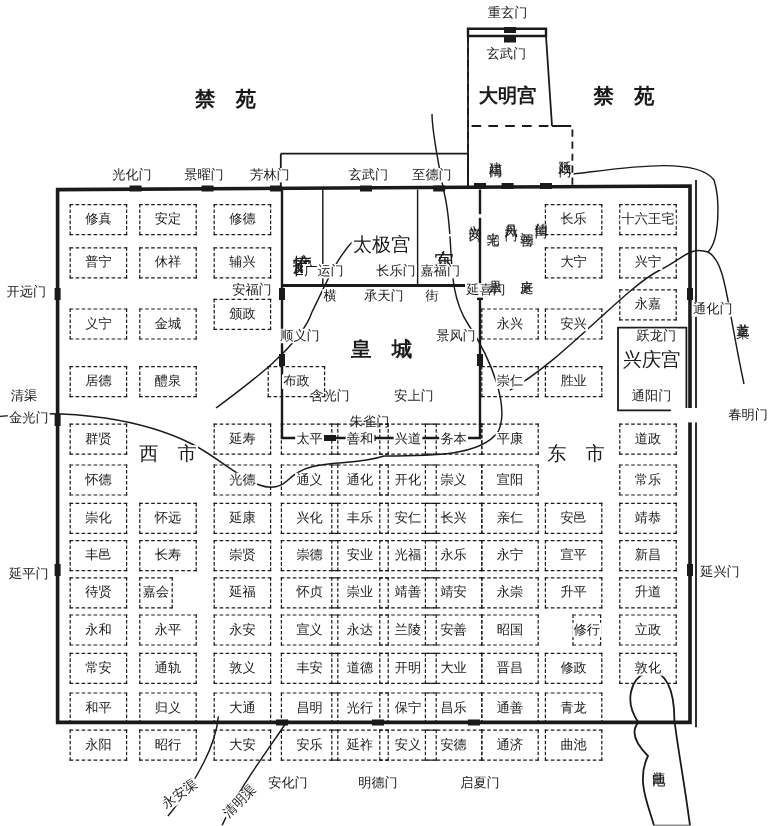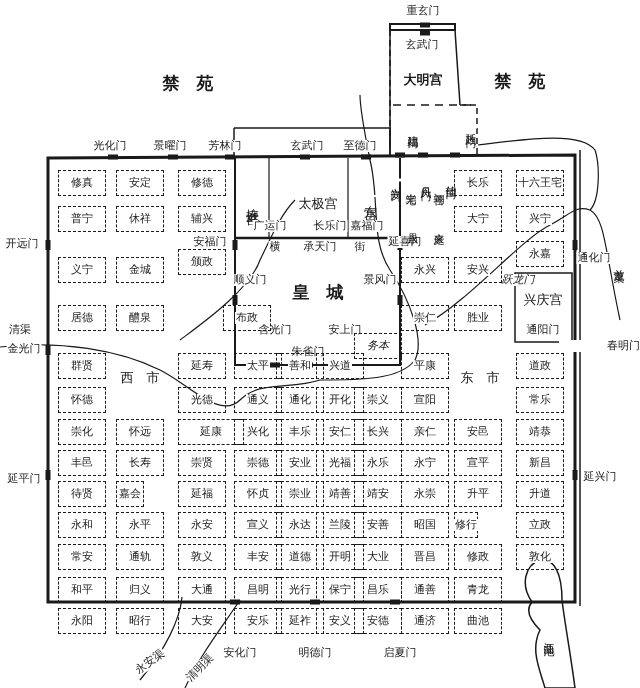--- a/index.html
+++ b/index.html
@@ -1,20 +1,20 @@
 <!DOCTYPE html>
 <html><head>
 <meta charset="utf-8">
 <style>
   html,body{margin:0;padding:0;background:#fff;}
   body{width:640px;height:688px;position:relative;overflow:hidden;font-family:"DejaVu Sans","Liberation Sans",sans-serif;color:#1a1a1a;}
   #map{position:absolute;left:0;top:0;width:640px;height:688px;}
   .lbl{position:absolute;white-space:nowrap;font-size:11px;line-height:12px;color:#1a1a1a;transform:translate(-50%,-50%);background:#fff;padding:0 1px;}
   .big{font-size:17px;line-height:18px;font-weight:bold;background:transparent;}
-  .mid{font-size:13px;line-height:14px;}
+  .mid{font-size:16px;line-height:14px;}
   .vert{writing-mode:vertical-rl;letter-spacing:1px;}
   .ward{position:absolute;box-sizing:border-box;}
   .ward .wlbl{position:absolute;left:50%;top:50%;transform:translate(-50%,-50%);font-size:11px;line-height:12px;background:#fff;padding:0 1px;white-space:nowrap;}
 </style>
 </head>
 <body>
 
 <div id="map">
   <svg width="640" height="688" viewBox="0 0 640 688" style="position:absolute;left:0;top:0">
     <g fill="none" stroke="#1a1a1a">
@@ -92,21 +92,21 @@
   <div class="lbl" style="left:345px;top:330px;">安上门</div>
 
   <div class="lbl vert" style="left:395px;top:180px;">兴安门</div>
   <div class="lbl vert" style="left:410px;top:185px;">光宅</div>
   <div class="lbl vert" style="left:425px;top:180px;">丹凤门</div>
   <div class="lbl vert" style="left:438px;top:185px;">翊善</div>
   <div class="lbl vert" style="left:450px;top:178px;">望仙门</div>
   <div class="lbl vert" style="left:412px;top:225px;">永昌</div>
   <div class="lbl vert" style="left:438px;top:225px;">来庭</div>
 
-  <div class="lbl" style="left:518px;top:280px;font-style:italic;">跃龙门</div>
+  <div class="lbl" style="left:547px;top:280px;">跃龙门</div>
   <div class="lbl mid" style="left:543px;top:300px;">兴庆宫</div>
   <div class="lbl" style="left:543px;top:330px;">通阳门</div>
 
   <div class="lbl" style="left:22px;top:244px;">开远门</div>
   <div class="lbl" style="left:24px;top:349px;">金光门</div>
   <div class="lbl" style="left:24px;top:479px;">延平门</div>
   <div class="lbl" style="left:20px;top:330px;">清渠</div>
 
   <div class="lbl" style="left:594px;top:258px;">通化门</div>
   <div class="lbl" style="left:600px;top:346px;padding-left:48px;">春明门</div>
@@ -207,21 +207,21 @@
       </div>
       <div class="ward" style="left: 178px; top: 305px; width: 48px; height: 26px; border: 1.5px dashed rgb(26, 26, 26); margin-left: 45px;">
         <span class="wlbl">布政</span>
       </div>
       <div class="ward" style="left: 178px; top: 353px; width: 48px; height: 26px; border: 1.5px dashed rgb(26, 26, 26);">
         <span class="wlbl">延寿</span>
       </div>
       <div class="ward" style="left: 178px; top: 387px; width: 48px; height: 26px; border: 1.5px dashed rgb(26, 26, 26);">
         <span class="wlbl">光德</span>
       </div>
-      <div class="ward" style="left: 178px; top: 419px; width: 66px; height: 26px; border: 1.5px dashed rgb(26, 26, 26);">
+      <div class="ward" style="left: 178px; top: 419px; width: 48px; height: 26px; border: 1.5px dashed rgb(26, 26, 26);">
         <span class="wlbl">延康</span>
       </div>
       <div class="ward" style="left: 178px; top: 450px; width: 48px; height: 26px; border: 1.5px dashed rgb(26, 26, 26);">
         <span class="wlbl">崇贤</span>
       </div>
       <div class="ward" style="left: 178px; top: 481px; width: 48px; height: 26px; border: 1.5px dashed rgb(26, 26, 26);">
         <span class="wlbl">延福</span>
       </div>
       <div class="ward" style="left: 178px; top: 512px; width: 48px; height: 26px; border: 1.5px dashed rgb(26, 26, 26);">
         <span class="wlbl">永安</span>
@@ -309,21 +309,21 @@
       </div>
       <div class="ward" style="left: 316px; top: 544px; width: 48px; height: 26px; border: 1.5px dashed rgb(26, 26, 26);">
         <span class="wlbl">开明</span>
       </div>
       <div class="ward" style="left: 316px; top: 577px; width: 48px; height: 26px; border: 1.5px dashed rgb(26, 26, 26);">
         <span class="wlbl">保宁</span>
       </div>
       <div class="ward" style="left: 316px; top: 608px; width: 48px; height: 26px; border: 1.5px dashed rgb(26, 26, 26);">
         <span class="wlbl">安义</span>
       </div>
-      <div class="ward" style="left: 354px; top: 333px; width: 48px; height: 26px; border: 1.5px dashed rgb(26, 26, 26); font-style: italic;">
+      <div class="ward" style="left: 354px; top: 353px; width: 48px; height: 26px; border: 1.5px dashed rgb(26, 26, 26);">
         <span class="wlbl">务本</span>
       </div>
       <div class="ward" style="left: 354px; top: 387px; width: 48px; height: 26px; border: 1.5px dashed rgb(26, 26, 26);">
         <span class="wlbl">崇义</span>
       </div>
       <div class="ward" style="left: 354px; top: 419px; width: 48px; height: 26px; border: 1.5px dashed rgb(26, 26, 26);">
         <span class="wlbl">长兴</span>
       </div>
       <div class="ward" style="left: 354px; top: 450px; width: 48px; height: 26px; border: 1.5px dashed rgb(26, 26, 26);">
         <span class="wlbl">永乐</span>
@@ -390,21 +390,21 @@
       </div>
       <div class="ward" style="left: 454px; top: 419px; width: 48px; height: 26px; border: 1.5px dashed rgb(26, 26, 26);">
         <span class="wlbl">安邑</span>
       </div>
       <div class="ward" style="left: 454px; top: 450px; width: 48px; height: 26px; border: 1.5px dashed rgb(26, 26, 26);">
         <span class="wlbl">宣平</span>
       </div>
       <div class="ward" style="left: 454px; top: 481px; width: 48px; height: 26px; border: 1.5px dashed rgb(26, 26, 26);">
         <span class="wlbl">升平</span>
       </div>
-      <div class="ward" style="left: 454px; top: 512px; width: 24px; height: 26px; border: 1.5px dashed rgb(26, 26, 26);">
+      <div class="ward" style="left: 477px; top: 512px; width: 24px; height: 26px; border: 1.5px dashed rgb(26, 26, 26);">
         <span class="wlbl">修行</span>
       </div>
       <div class="ward" style="left: 454px; top: 544px; width: 48px; height: 26px; border: 1.5px dashed rgb(26, 26, 26);">
         <span class="wlbl">修政</span>
       </div>
       <div class="ward" style="left: 454px; top: 577px; width: 48px; height: 26px; border: 1.5px dashed rgb(26, 26, 26);">
         <span class="wlbl">青龙</span>
       </div>
       <div class="ward" style="left: 454px; top: 608px; width: 48px; height: 26px; border: 1.5px dashed rgb(26, 26, 26);">
         <span class="wlbl">曲池</span>

